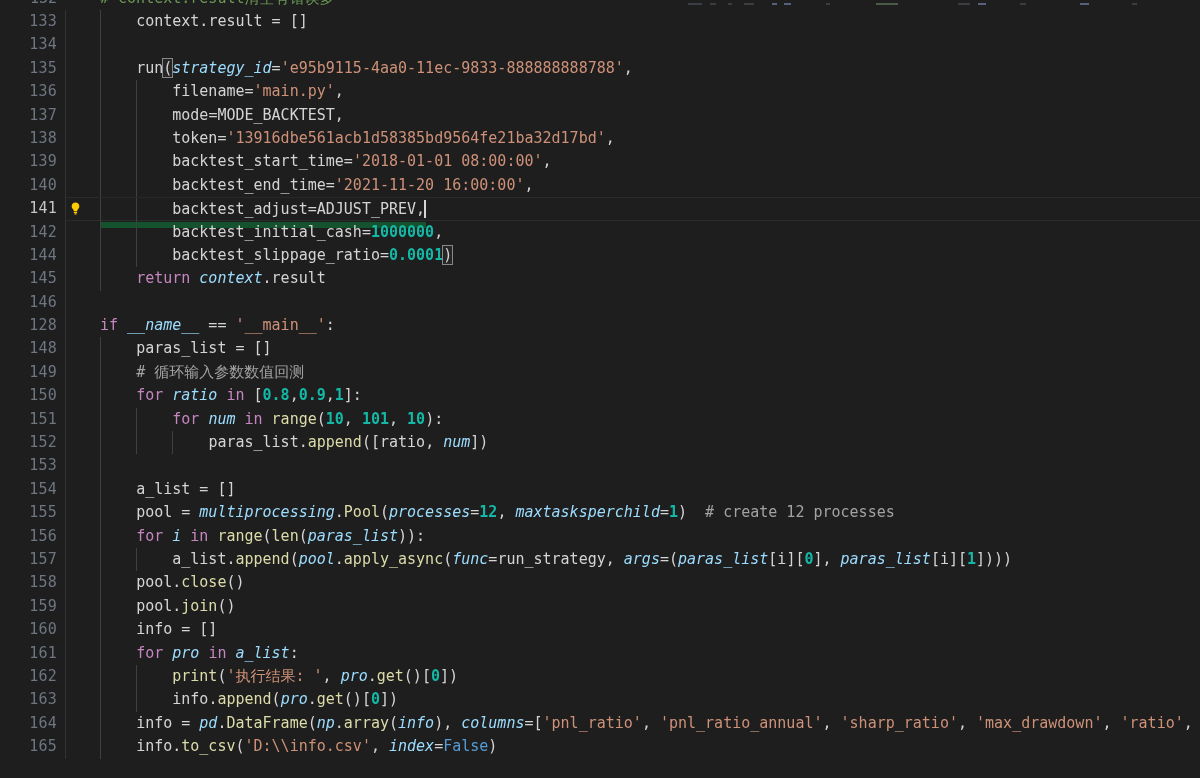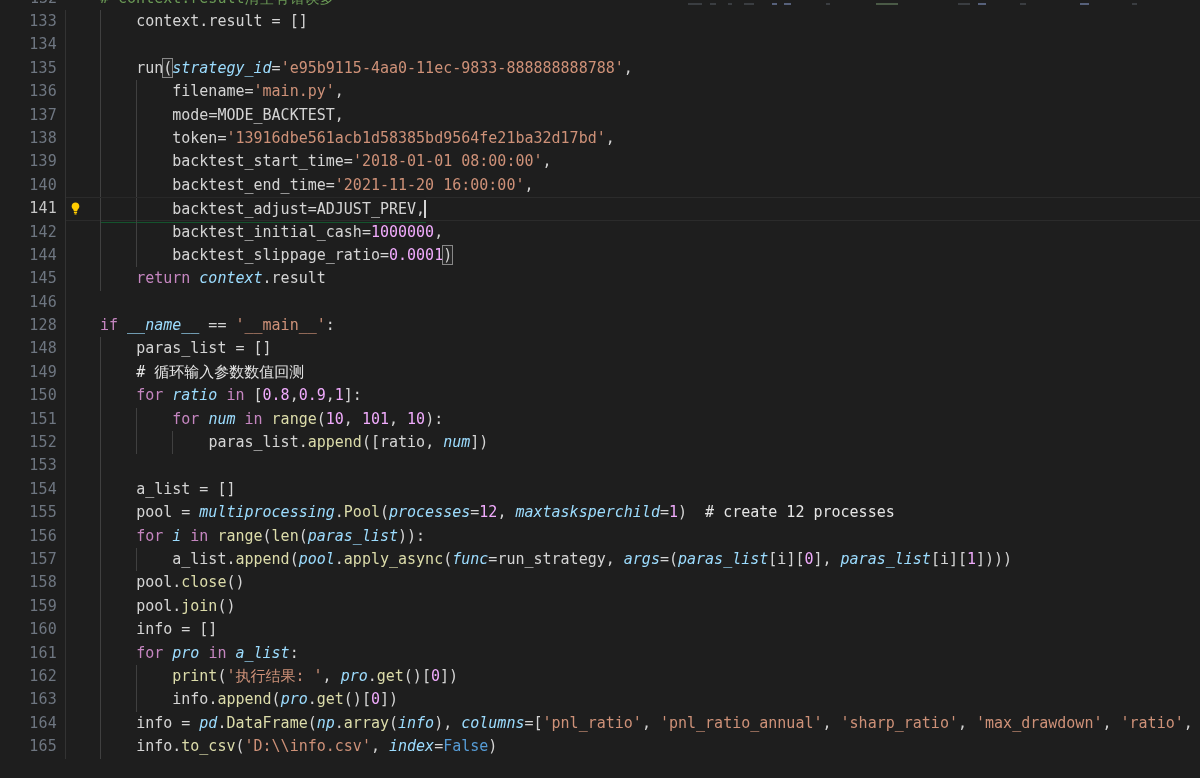--- a/index.html
+++ b/index.html
@@ -70,21 +70,21 @@
     top: 10px;
     width: 1200px;
   }
   .row {
     position: relative;
     height: 23.4px;
     white-space: pre;
   }
   .row.active .code-wrap {
     border-top: 1px solid #282828;
-    border-bottom: 1px solid #14532d;
+    border-bottom: 6px solid #14532d;
   }
   .row.active::before {
     content: "";
     position: absolute;
     left: 65px;
     right: 0;
     top: 0;
     bottom: 0;
     border-top: 1px solid #2b2b2b;
     border-bottom: 1px solid #2b2b2b;
@@ -135,22 +135,22 @@
     width: 1px;
     background: #404040;
   }
 
   
   .kw   { color: #C586C0; }      
   .kw2  { color: #569CD6; }      
   .fn   { color: #DCDCAA; }      
   .var  { color: #9CDCFE; font-style: italic; }      
   .str  { color: #CE9178; }      
-  .num  { color: #f0abfc; }      
-  .cmt  { color: #e5e5e5; text-align: center; }      
+  .num  { color: #14b8a6; font-weight: bold; }      
+  .cmt  { color: #a3a3a3; text-align: center; }      
   .pl   { color: #d4d4d4; }      
   .op   { color: #d4d4d4; }
   .bmatch {
     outline: 1px solid #888888;
     background: rgba(120,120,120,0.10);
   }
   .caret {
     display: inline-block;
     width: 0;
     border-left: 2px solid #d4d4d4;

